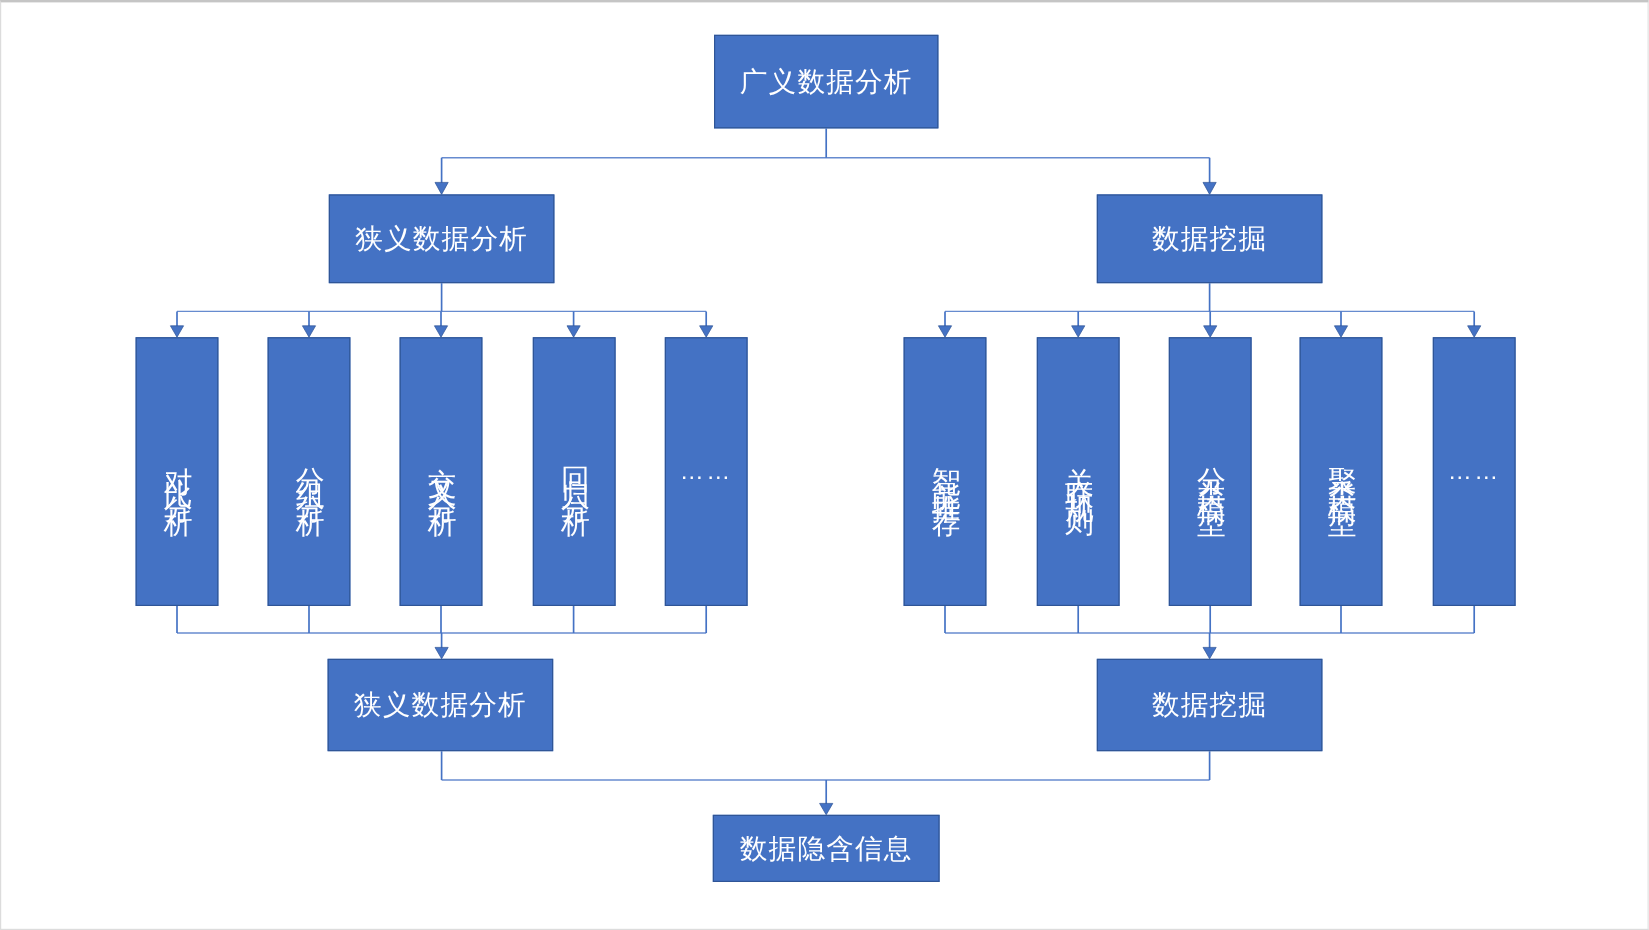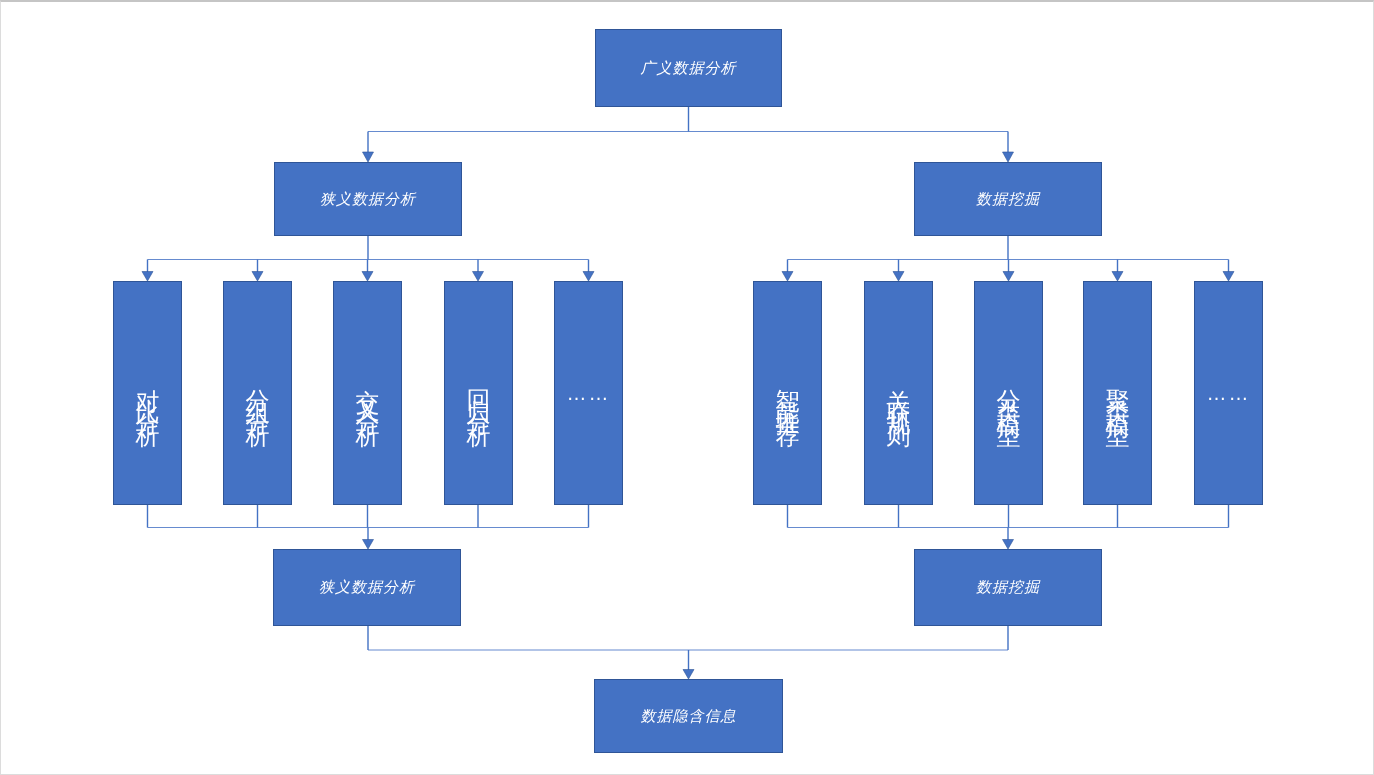--- a/index.html
+++ b/index.html
@@ -36,44 +36,43 @@
   }
   .node{
     position:absolute;
     background:var(--node-fill);
     border:1.6px solid var(--node-border);
     color:#ffffff;
     display:flex;align-items:center;justify-content:center;
     text-align:center;
   }
   .node .hlabel{
-    font-size:15px;
+    font-size:23px;
     letter-spacing:1px;
     white-space:nowrap;
-    font-style:italic;
   }
   .node .vlabel{
     writing-mode:vertical-rl;
     text-orientation:upright;
     font-size:24px;
     letter-spacing:0.48em;
     line-height:1;
   }
   .node .elabel{
     font-size:20px;
     letter-spacing:2px;
     white-space:nowrap;
   }
   
   .n-root   {left:594px;top:27px;width:187px;height:78px;}
   .n-lbranch{left:273px;top:160px;width:188px;height:74px;}
   .n-rbranch{left:913px;top:160px;width:188px;height:74px;}
   .n-lsum   {left:272px;top:547px;width:188px;height:77px;}
   .n-rsum   {left:913px;top:547px;width:188px;height:77px;}
-  .n-result {left:593px;top:677px;width:189px;height:74px;text-align:right;}
+  .n-result {left:593px;top:677px;width:189px;height:56px;text-align:right;}
   
   .col{top:279px;width:69px;height:224px;}
   .lc0{left:112px;} .lc1{left:222px;} .lc2{left:332px;} .lc3{left:443px;} .lc4{left:553px;}
   .rc0{left:752px;} .rc1{left:863px;} .rc2{left:973px;} .rc3{left:1082px;} .rc4{left:1193px;}
   .watermark{
     position:absolute;
     right:10px;bottom:8px;
     font-size:16px;
     color:var(--watermark-color);
     letter-spacing:.5px;

